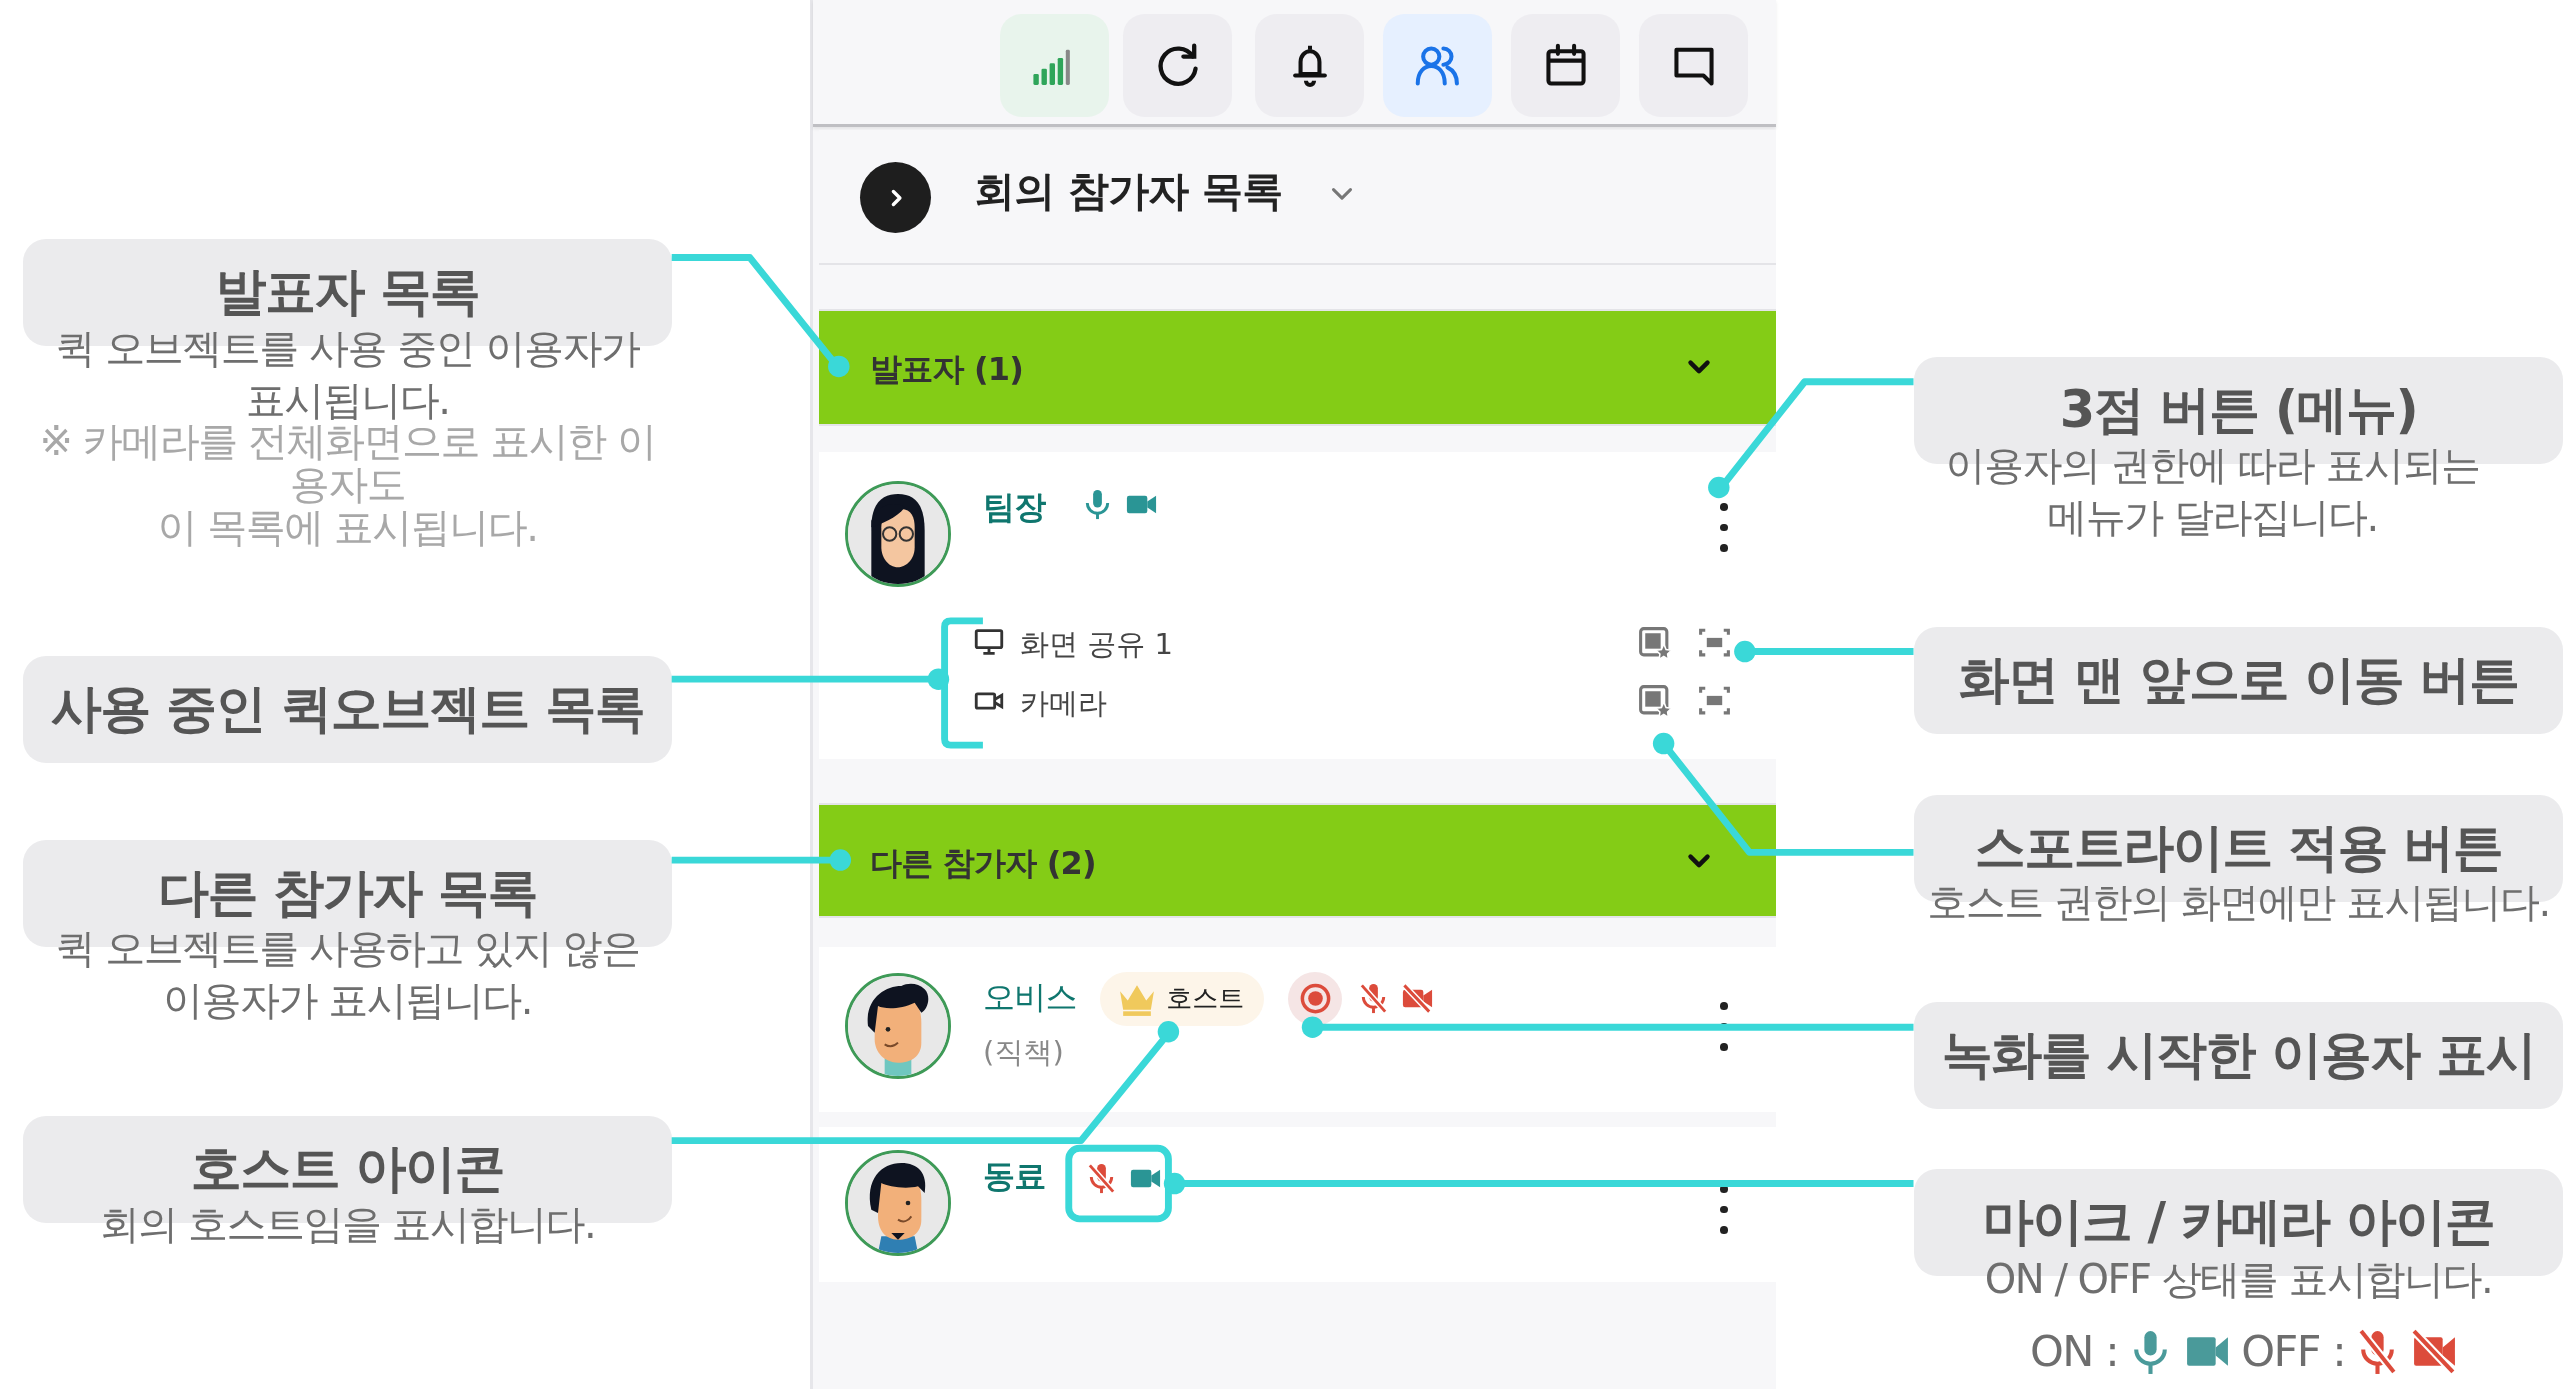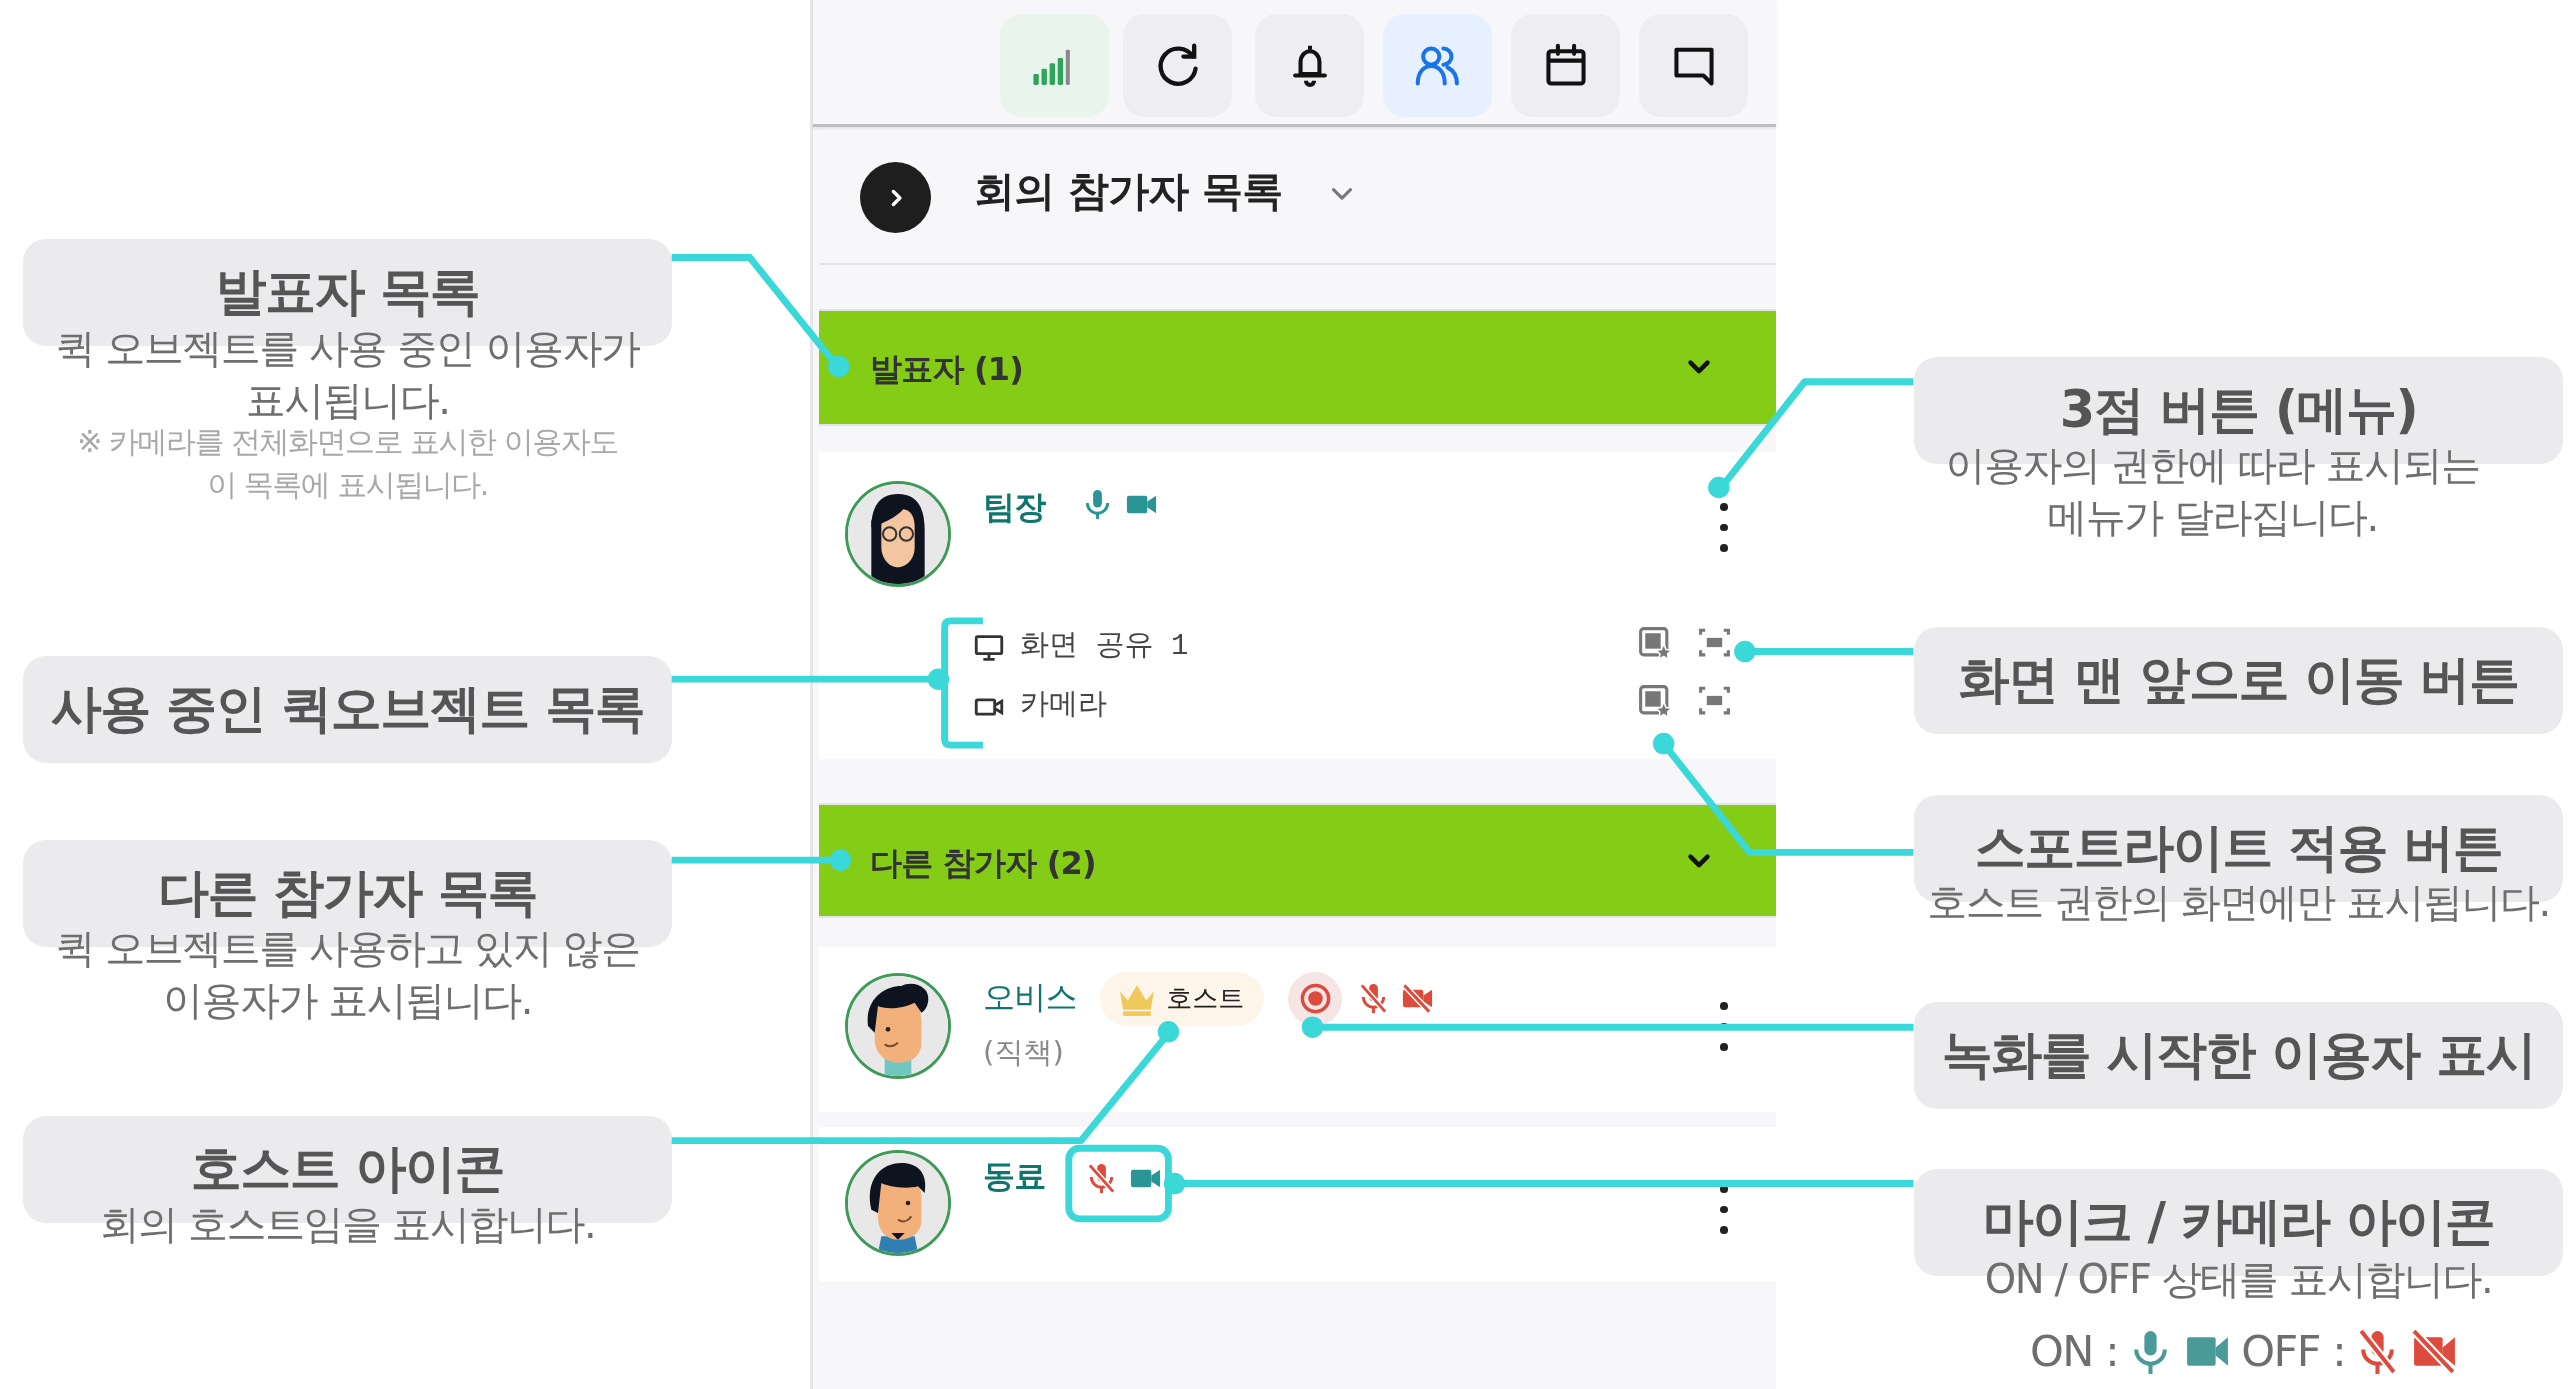--- a/index.html
+++ b/index.html
@@ -27,37 +27,37 @@
   .card { position: absolute; left: 6.1px; width: 957px; background: #ffffff; }
   .avatar { position: absolute; width: 106px; height: 106px; border-radius: 50%; border: 3.8px solid #3e9a57; background: #e6e6e6; overflow: hidden; }
   .avatar svg { width: 100%; height: 100%; }
   .p-name { position: absolute; font-size: 32px; color: #0f766e; font-weight: bold; letter-spacing: -0.8px; }
   .p-sub { position: absolute; font-size: 29px; color: #888; }
   .p-icons { position: absolute; display: flex; align-items: center; gap: 9.2px; }
   .p-icons svg { width: 35px; height: 35px; }
   .kebab { position: absolute; width: 15.3px; height: 49px; display: flex; flex-direction: column; justify-content: space-between; align-items: center; }
   .kebab span { width: 7.7px; height: 7.7px; border-radius: 50%; background: #222; display: block; }
 
-  .qo-row { position: absolute; left: 153px; display: flex; align-items: flex-end; gap: 14px; font-family: Liberation Mono, monospace; }
+  .qo-row { position: absolute; left: 153px; display: flex; align-items: flex-start; gap: 14px; }
   .qo-row svg { width: 34px; height: 34px; }
   .qo-label { font-size: 29px; color: #444; }
   .qo-actions { position: absolute; display: flex; align-items: center; gap: 23px; }
   .qo-actions svg { width: 37px; height: 37px; }
 
   .host-badge { position: absolute; height: 54px; padding: 0 20px 0 17px; border-radius: 27px; background: #fdf5e9; display: flex; align-items: center; gap: 9.2px; }
   .host-badge svg { width: 40px; height: 34px; }
   .host-badge span { font-size: 26px; color: #222; }
   .rec-badge { position: absolute; width: 54px; height: 54px; border-radius: 50%; background: #f5e5e5; display: flex; align-items: center; justify-content: center; }
   .rec-badge svg { width: 35px; height: 35px; }
 
   
   .callout { position: absolute; width: 649px; height: 107px; background: #ebebed; border-radius: 23px; display: flex; align-items: center; justify-content: center; margin-top: 27px; }
   .callout-title { font-size: 51px; font-weight: bold; color: #555555; letter-spacing: -1.5px; }
   .callout-desc { position: absolute; width: 649px; text-align: center; font-size: 40px; color: #6e6e6e; line-height: 52px; letter-spacing: -1.5px; }
-  .callout-note { position: absolute; width: 649px; text-align: center; font-size: 30px; color: #a8a8a8; line-height: 43px; letter-spacing: -1.5px; }
+  .callout-note { position: absolute; width: 649px; text-align: center; font-size: 40px; color: #a8a8a8; line-height: 43px; letter-spacing: -1.5px; }
   .legend { position: absolute; display: flex; align-items: center; gap: 7.7px; font-size: 43px; color: #6e6e6e; letter-spacing: -1.5px; }
   .legend svg { width: 49px; height: 49px; }
 
   .overlay { position: absolute; left: 0; top: 0; width: 2576px; height: 1389px; pointer-events: none; }
 </style>
 </head>
 <body>
 
 <div class="panel">
 

